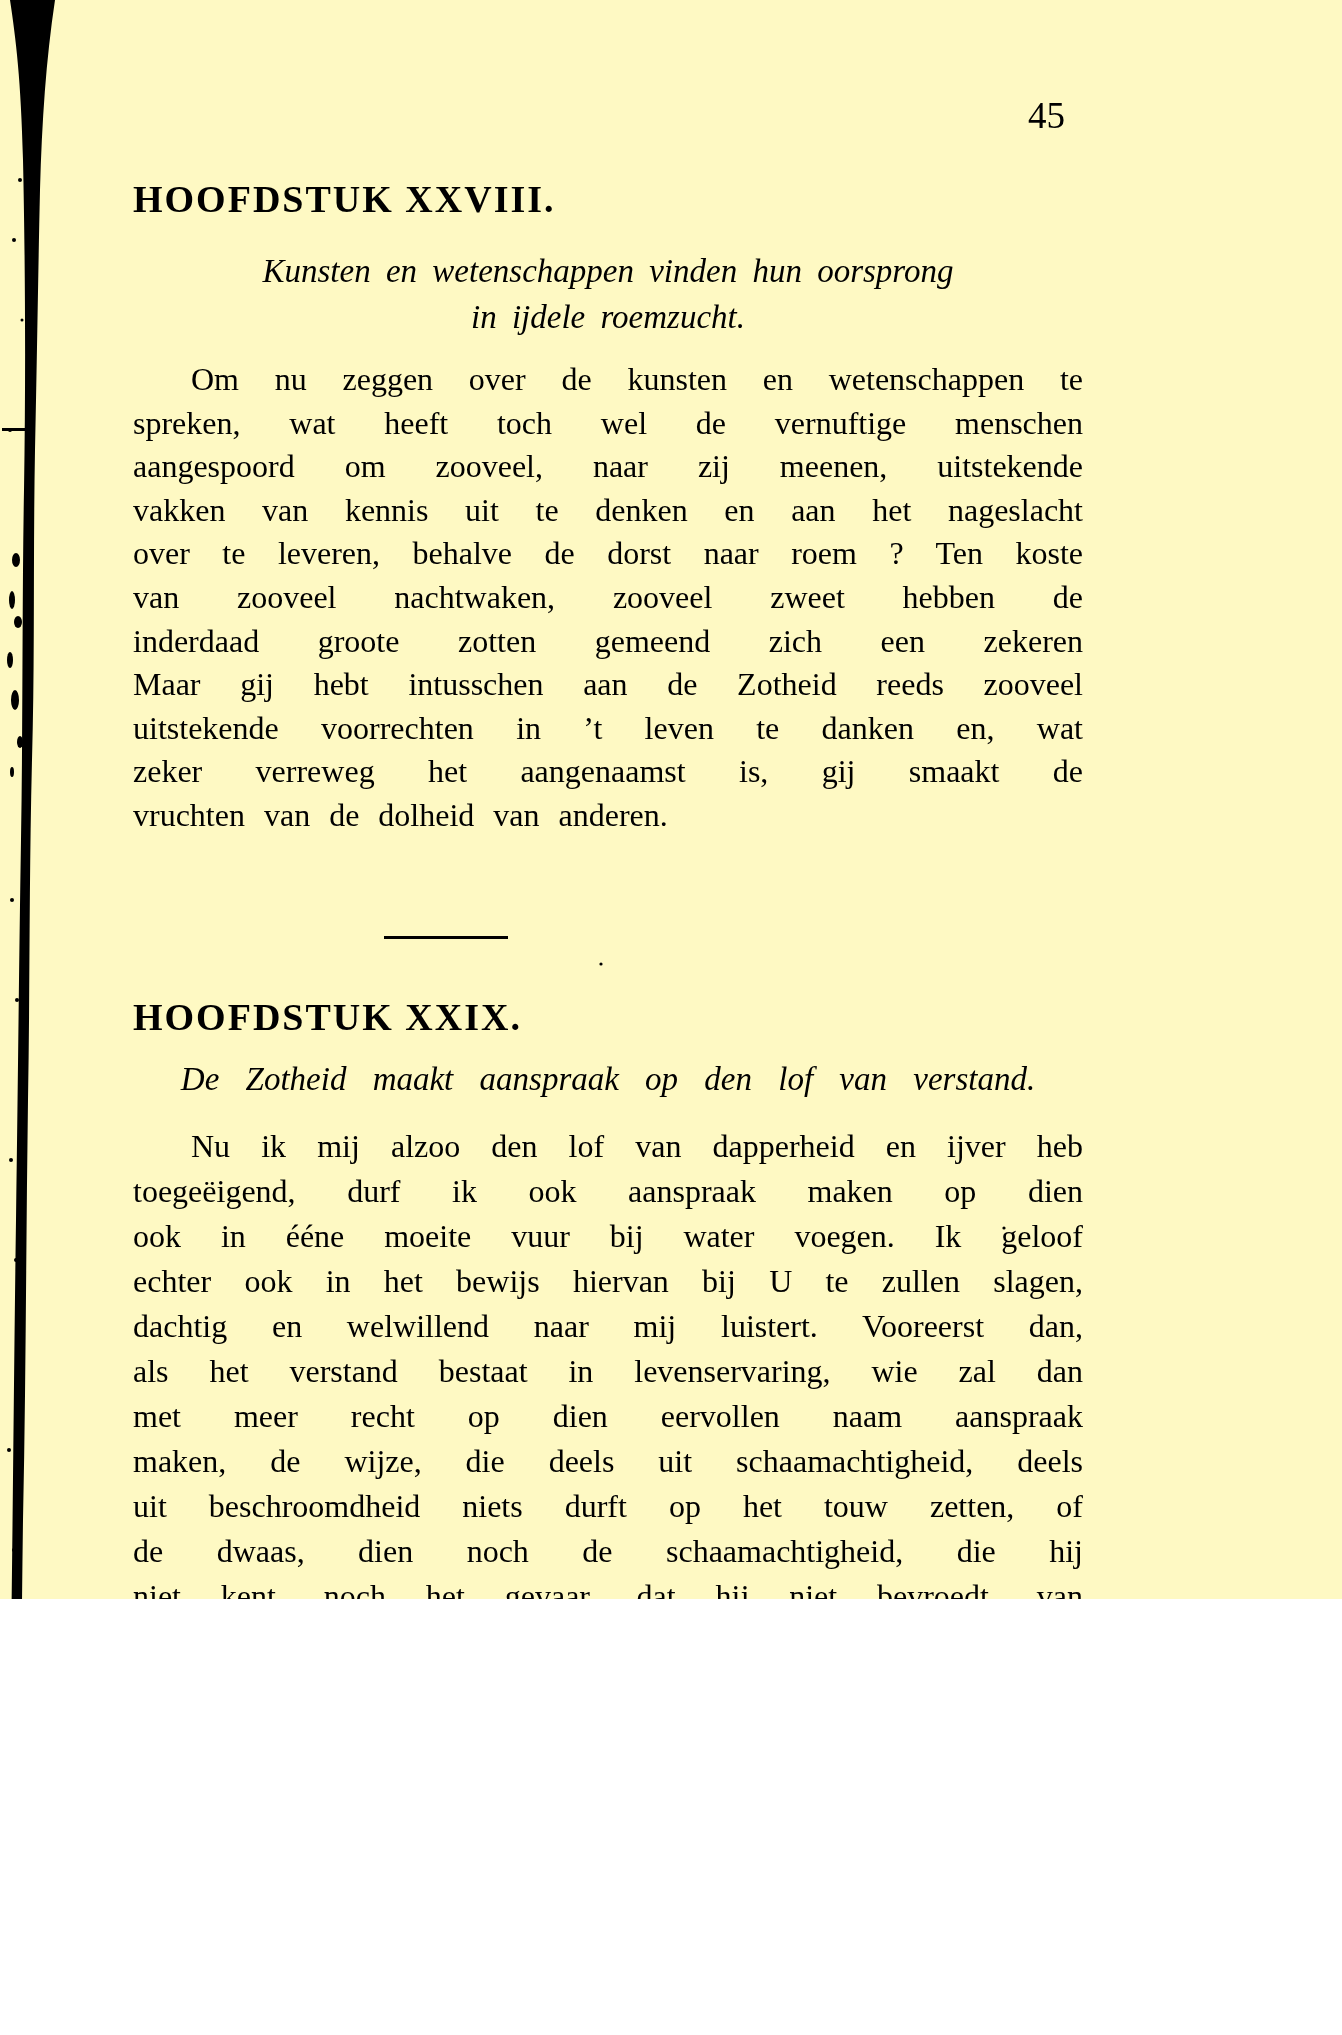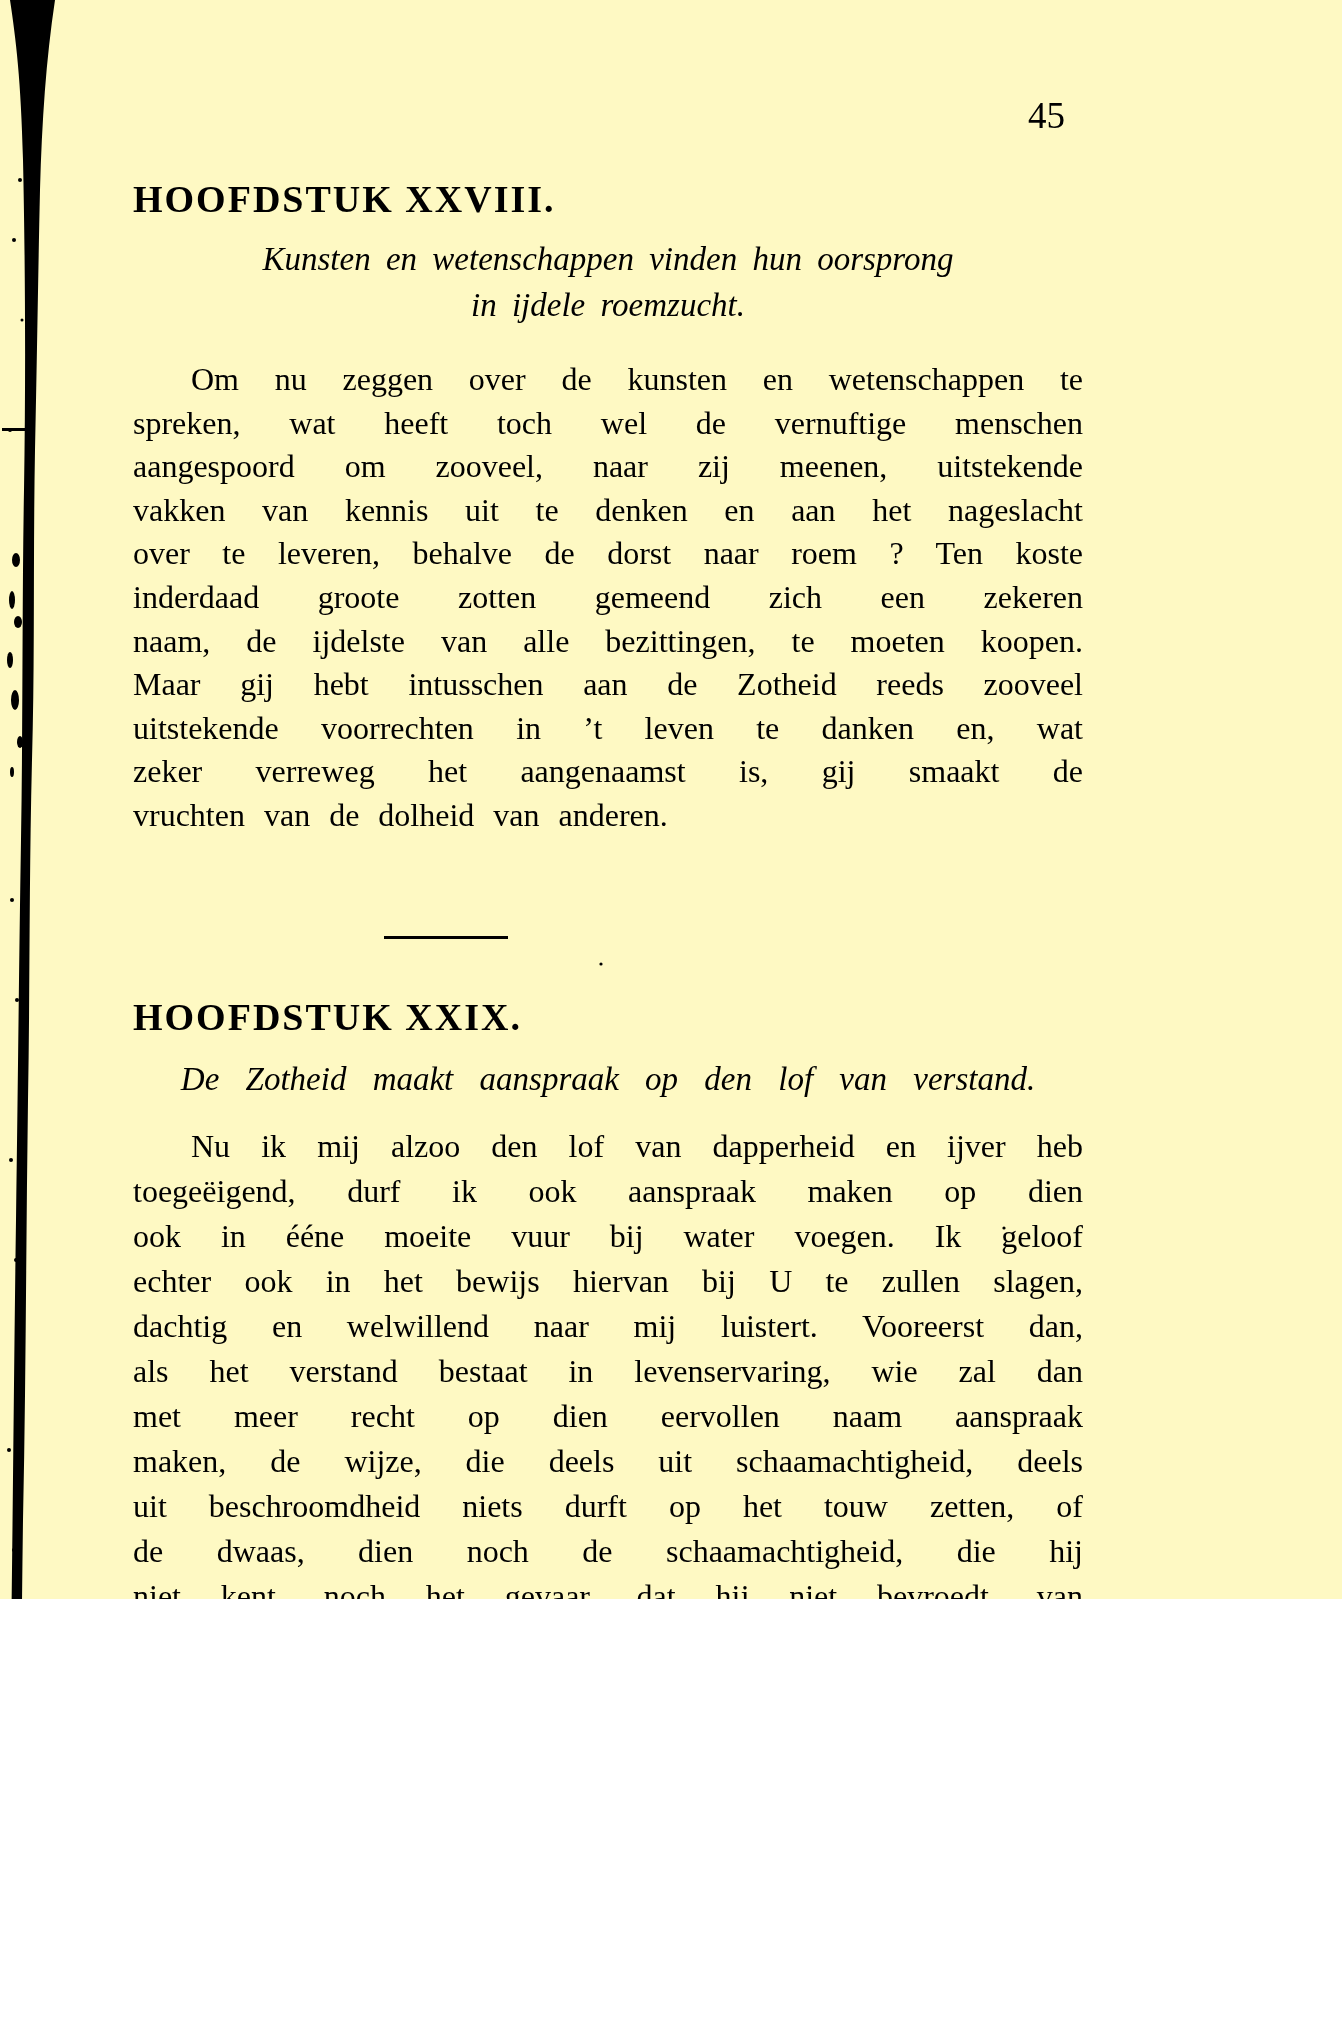--- a/index.html
+++ b/index.html
@@ -13,21 +13,21 @@
     font-size:37px; line-height:40px;
   }
   .block { position:absolute; left:133px; width:950px; }
   .heading {
     margin:0; font-size:38px; font-weight:700; letter-spacing:2px;
     line-height:46px; font-family:"Liberation Serif", serif;
   }
   .h1 { top:176px; }
   .h2 { top:994px; }
   .subtitle { font-style:italic; font-size:33px; line-height:46px; text-align:center; }
-  .sub1 { top:236px; word-spacing:7px;font-style:italic; }
+  .sub1 { top:248px; word-spacing:7px;font-style:italic; }
   .sub2 { top:1056px; word-spacing:18px; }
   .para {}
   .p1 { top:358px; }
   .p2 { top:1124px; }
   .bline {
     font-size:32px; height:43.6px; line-height:43.6px;
     text-align:justify; text-align-last:justify;
     white-space:nowrap; white-space:normal;
   }
   .p2 .bline { height:45px; line-height:45px; }
@@ -100,22 +100,22 @@
     <div>Kunsten en wetenschappen vinden hun oorsprong</div>
     <div>in ijdele roemzucht.</div>
   </div>
 
   <div class="block para p1">
     <div class="bline indent">Om nu zeggen over de kunsten en wetenschappen te</div>
     <div class="bline">spreken, wat heeft toch wel de vernuftige menschen</div>
     <div class="bline">aangespoord om zooveel, naar zij meenen, uitstekende</div>
     <div class="bline">vakken van kennis uit te denken en aan het nageslacht</div>
     <div class="bline">over te leveren, behalve de dorst naar roem ? Ten koste</div>
+    <div class="bline">van zooveel nachtwaken, zooveel zweet hebben de</div>
     <div class="bline">inderdaad groote zotten gemeend zich een zekeren</div>
-    <div class="bline">naam, de ijdelste van alle bezittingen, te moeten koopen.</div>
     <div class="bline">Maar gij hebt intusschen aan de Zotheid reeds zooveel</div>
     <div class="bline">uitstekende voorrechten in ’t leven te danken en, wat</div>
     <div class="bline">zeker verreweg het aangenaamst is, gij smaakt de</div>
     <div class="bline lastline">vruchten van de dolheid van anderen.</div>
   </div>
 
   <div class="divider"></div>
 
   <h1 class="block heading h2">HOOFDSTUK XXIX.</h1>
 

